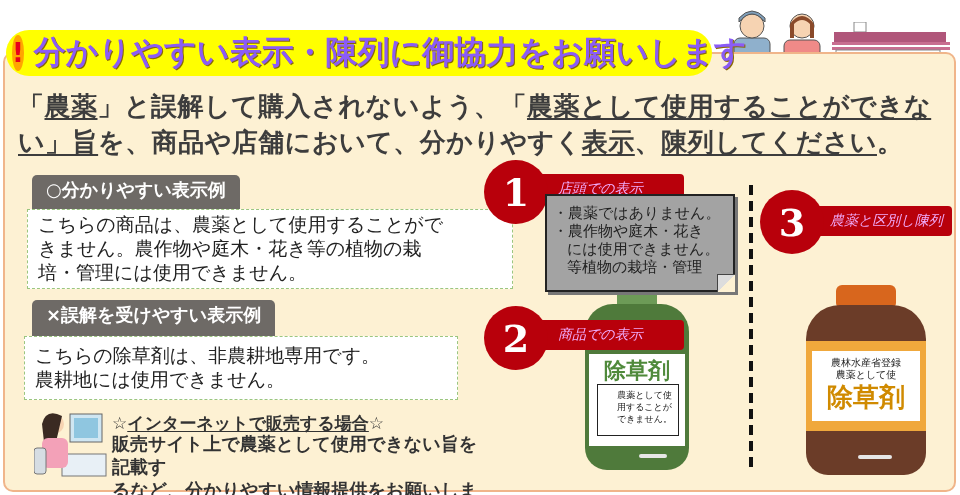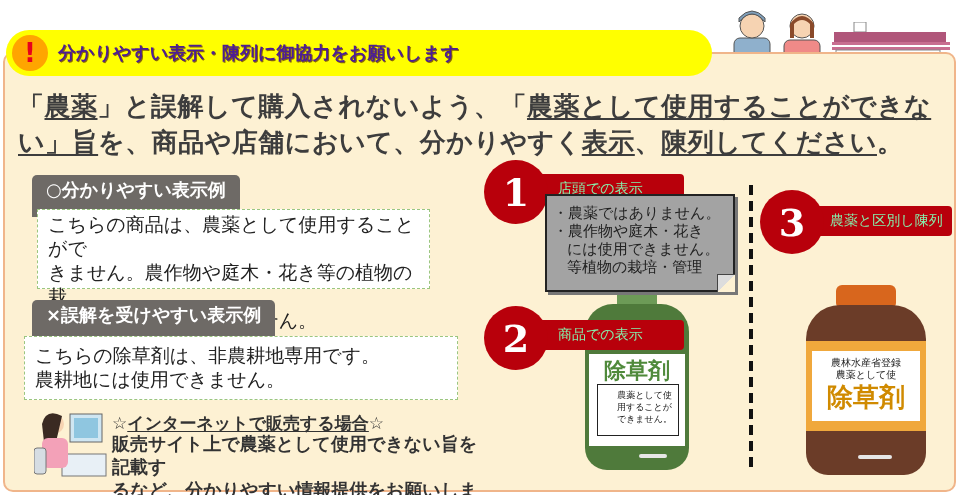--- a/index.html
+++ b/index.html
@@ -13,21 +13,21 @@
     .banner {
       position: absolute; left: 6px; top: 30px; width: 706px; height: 46px;
       background: #ffff00; border-radius: 23px; display: flex; align-items: center;
     }
     .banner-icon {
       width: 36px; height: 36px; border-radius: 50%; background: #ffa500;
       margin-left: 6px; color: #e8001c; font-weight: bold; font-size: 26px;
       display: flex; align-items: center; justify-content: center; font-family: "DejaVu Sans", sans-serif;
     }
     .banner-title {
-      margin-left: 10px; font-size: 18px; font-weight: bold; color: #4c1d95;
+      margin-left: 10px; font-size: 32px; font-weight: bold; color: #8b5cf6;
       text-shadow: 1px 1px 0 #8a6a00; letter-spacing: 0px; white-space: nowrap;
     }
     .lead {
       position: absolute; left: 18px; top: 88px; width: 920px;
       font-size: 26px; font-weight: bold; color: #3d3d3d; line-height: 36px;
       letter-spacing: 0.5px;
     }
     .lead u { text-decoration: underline; text-underline-offset: 3px; }
 
     .label-tab {
@@ -52,23 +52,23 @@
       position: absolute; left: 112px; top: 432px; width: 380px; font-size: 18px;
       font-weight: bold; color: #333; line-height: 23px;
     }
 
     .step-circle {
       position: absolute; width: 64px; height: 64px; border-radius: 50%;
       background: #b8000b; color: #fff; font-family: "DejaVu Serif", serif;
       font-weight: bold; font-size: 38px; display: flex; align-items: center; justify-content: center;
     }
     .step-tag {
-      position: absolute; height: 30px; background: #b8000b; color: #86efac;
+      position: absolute; height: 30px; background: #b8000b; color: #f0abfc;
       font-size: 14px; border-radius: 4px; display: flex; align-items: center;
-      padding-left: 30px; padding-right: 8px; white-space: nowrap;
+      padding-left: 30px; padding-right: 8px; white-space: nowrap; font-style: italic;
     }
 
     .note-card {
       position: absolute; left: 545px; top: 194px; width: 190px; height: 98px;
       background: #a3a3a3; border: 2px solid #222; box-shadow: 3px 3px 0 #777;
       font-size: 15px; line-height: 18px; color: #222; padding: 8px 6px 4px 6px;
     }
     .note-line { white-space: nowrap; }
     .note-line.indent { padding-left: 14px; }
     .note-fold {
@@ -130,21 +130,21 @@
 <div class="panel"></div>
 
 <div class="banner">
   <div class="banner-icon">!</div>
   <div class="banner-title">分かりやすい表示・陳列に御協力をお願いします</div>
 </div>
 
 <div class="lead"><span>「</span><u>農薬</u><span>」と誤解して購入されないよう、「</span><u>農薬として使用することができな</u><br><u>い」旨</u><span>を、商品や店舗において、分かりやすく</span><u>表示</u><span>、</span><u>陳列してください</u><span>。</span></div>
 
 <div class="label-tab" style="left:32px; top:175px;">○分かりやすい表示例</div>
-<div class="example-box" style="left:37px; top:209px; width:393px; height:80px;">
+<div class="example-box" style="left:27px; top:209px; width:486px; height:80px;">
   <div>こちらの商品は、農薬として使用することがで</div>
   <div>きません。農作物や庭木・花き等の植物の栽</div>
   <div>培・管理には使用できません。</div>
 </div>
 
 <div class="label-tab" style="left:32px; top:300px;">×誤解を受けやすい表示例</div>
 <div class="example-box" style="left:24px; top:336px; width:434px; height:64px; padding-top:6px;">
   <div>こちらの除草剤は、非農耕地専用です。</div>
   <div>農耕地には使用できません。</div>
 </div>

